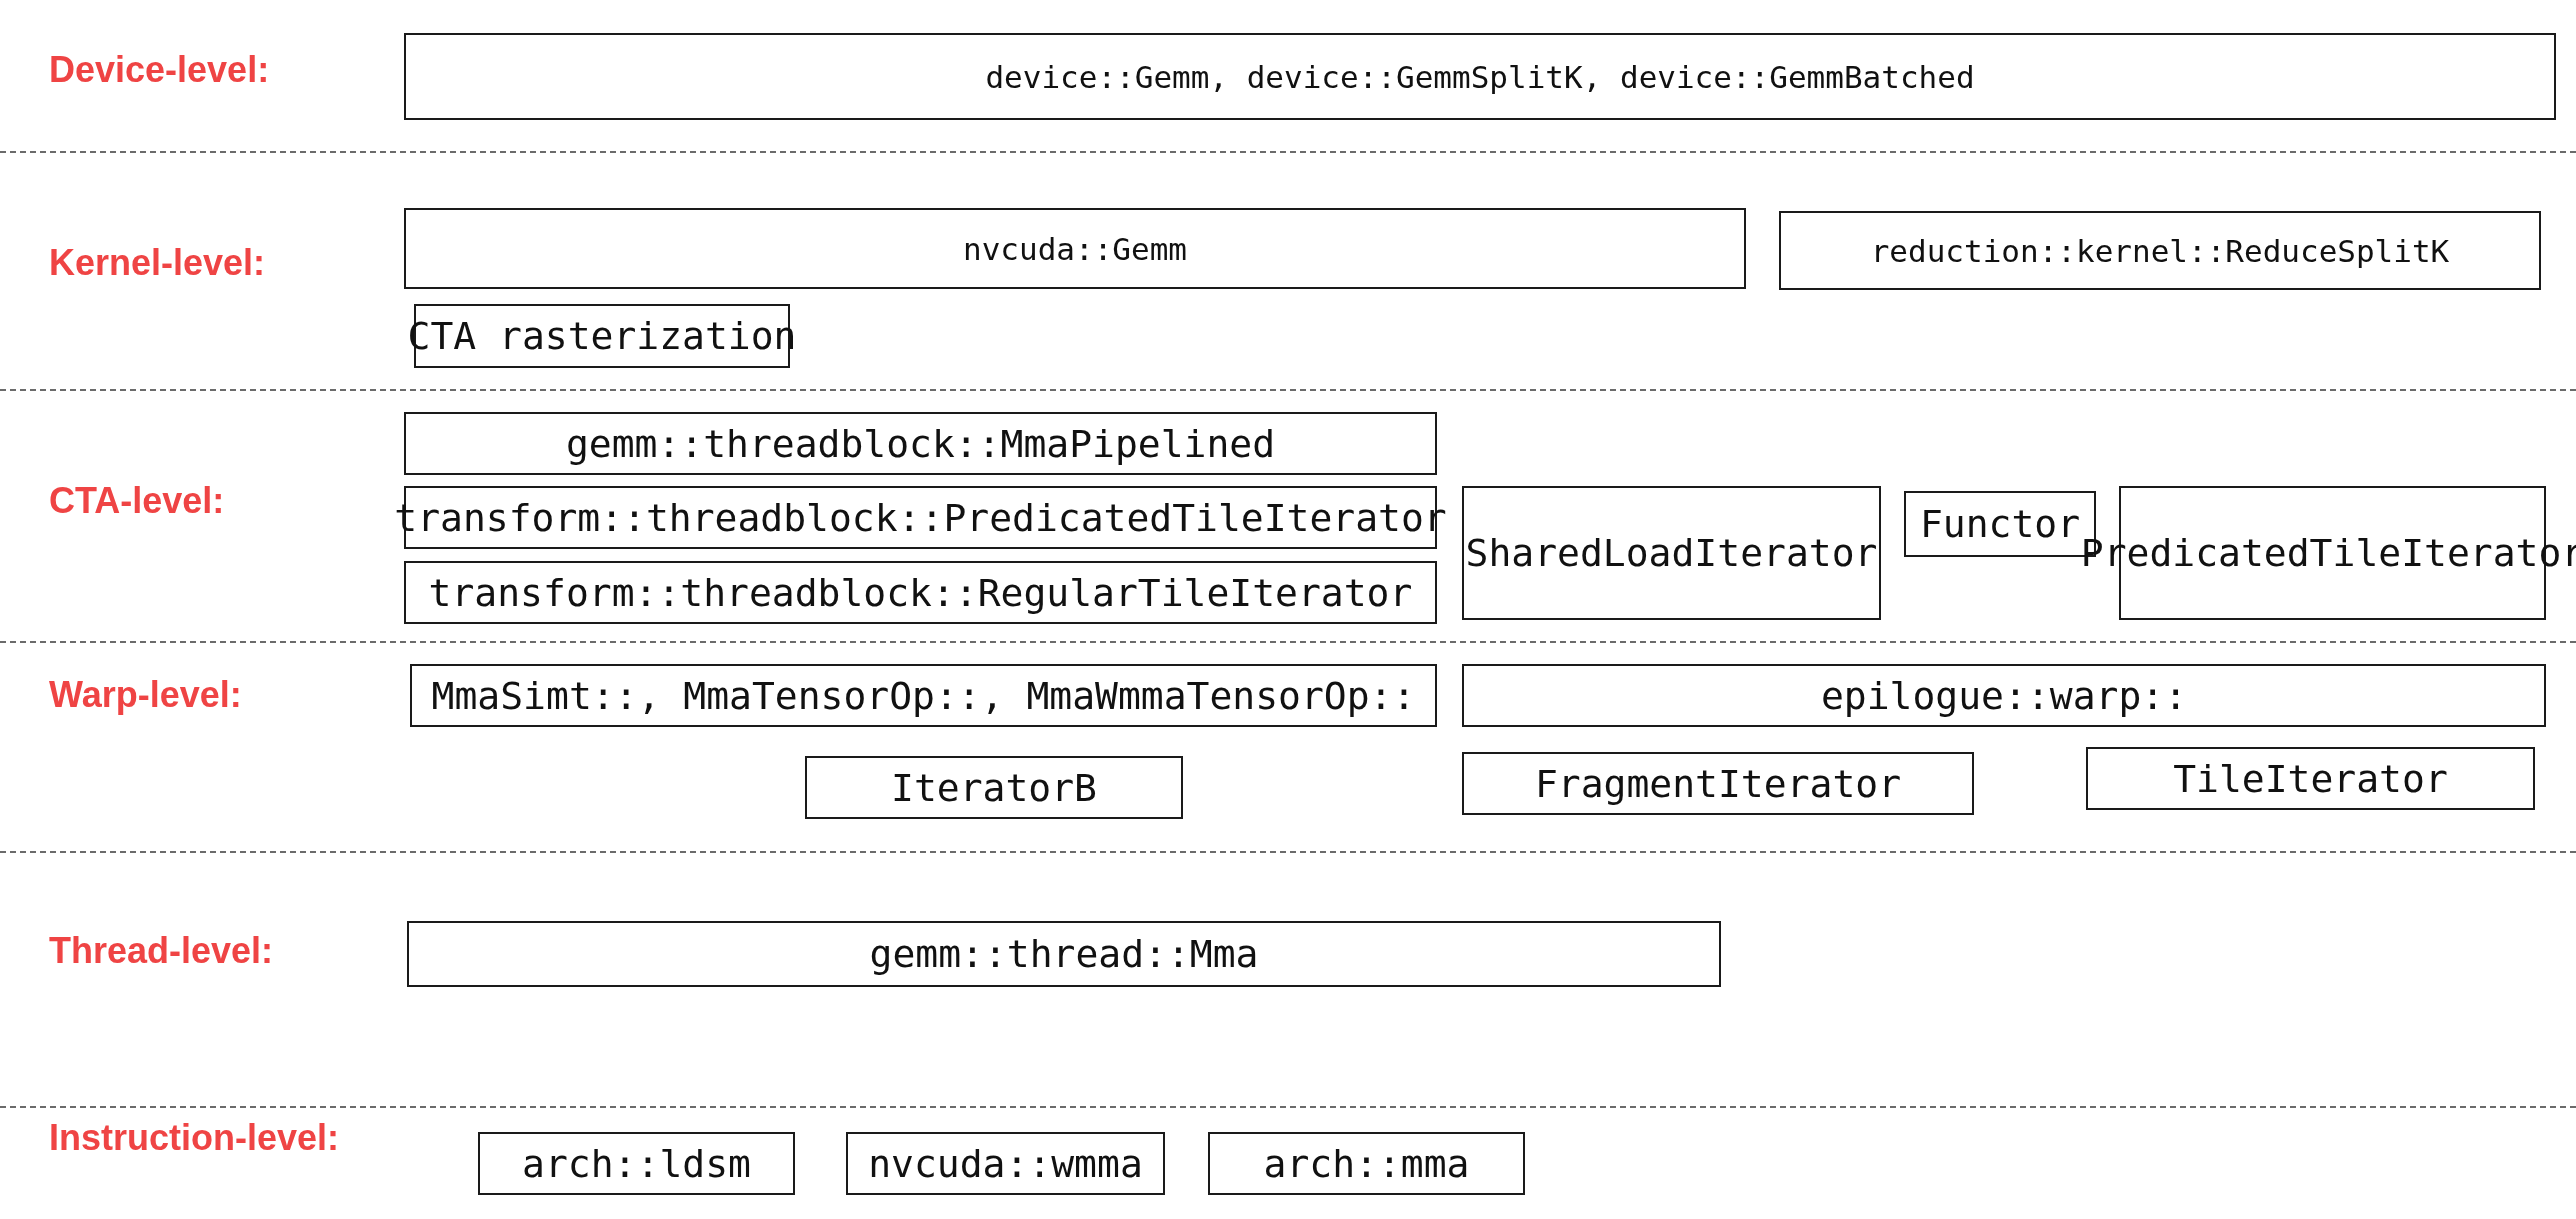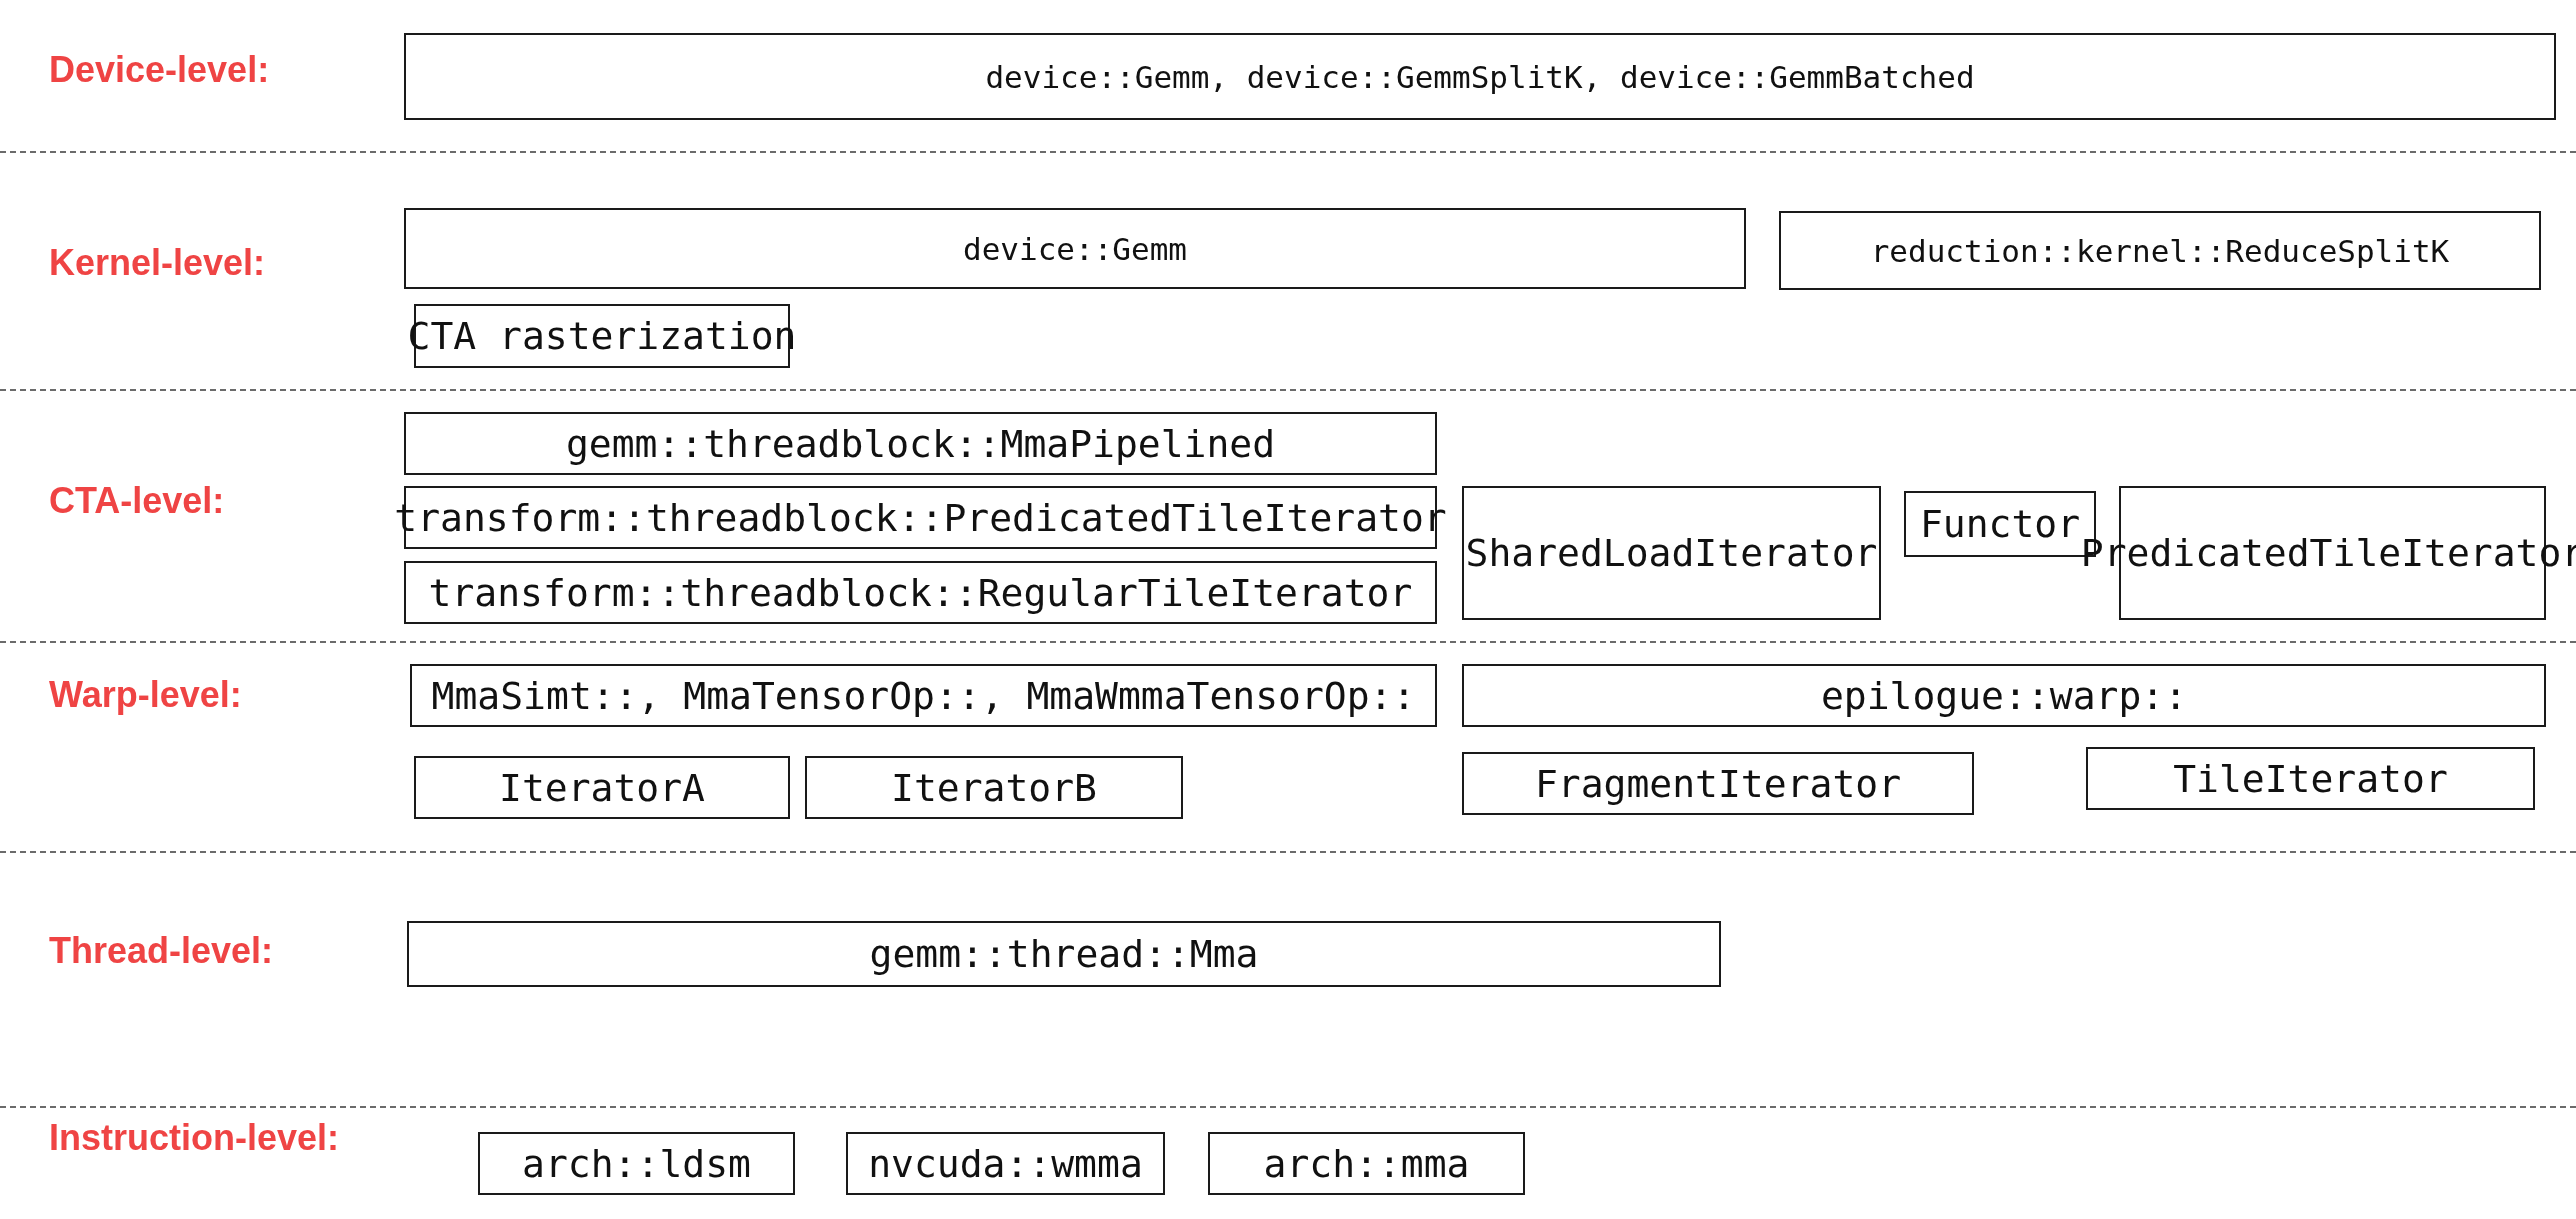--- a/index.html
+++ b/index.html
@@ -54,40 +54,39 @@
 <body>
 
 <div id="canvas">
 
   <div class="lvl-label" style="left:49px; top:47px;">Device-level:</div>
   <div class="box big" style="left:404px; top:33px; width:2152px; height:87px;">device::Gemm, device::GemmSplitK, device::GemmBatched</div>
 
   <div class="sep" style="top:151px;"></div>
 
   <div class="lvl-label" style="left:49px; top:240px;">Kernel-level:</div>
-  <div class="box big" style="left:404px; top:208px; width:1342px; height:81px;">device::Gemm</div>
+  <div class="box big" style="left:404px; top:208px; width:1342px; height:81px;">nvcuda::Gemm</div>
   <div class="box big" style="left:1779px; top:211px; width:762px; height:79px;">reduction::kernel::ReduceSplitK</div>
   <div class="box" style="left:414px; top:304px; width:376px; height:64px;">CTA rasterization</div>
 
   <div class="sep" style="top:389px;"></div>
 
   <div class="lvl-label" style="left:49px; top:478px;">CTA-level:</div>
   <div class="box" style="left:404px; top:412px; width:1033px; height:63px;">gemm::threadblock::MmaPipelined</div>
   <div class="box" style="left:404px; top:486px; width:1033px; height:63px;">transform::threadblock::PredicatedTileIterator</div>
   <div class="box" style="left:404px; top:561px; width:1033px; height:63px;">transform::threadblock::RegularTileIterator</div>
   <div class="box" style="left:1462px; top:486px; width:419px; height:134px;">SharedLoadIterator</div>
   <div class="box" style="left:1904px; top:491px; width:192px; height:66px;">Functor</div>
   <div class="box" style="left:2119px; top:486px; width:427px; height:134px;">PredicatedTileIterator</div>
 
   <div class="sep" style="top:641px;"></div>
 
   <div class="lvl-label" style="left:49px; top:672px;">Warp-level:</div>
   <div class="box" style="left:410px; top:664px; width:1027px; height:63px;">MmaSimt::, MmaTensorOp::, MmaWmmaTensorOp::</div>
   <div class="box" style="left:1462px; top:664px; width:1084px; height:63px;">epilogue::warp::</div>
-  <div class="box" style="left:414px; top:756px; width:376px; height:63px;">IteratorA</div>
   <div class="box" style="left:805px; top:756px; width:378px; height:63px;">IteratorB</div>
   <div class="box" style="left:1462px; top:752px; width:512px; height:63px;">FragmentIterator</div>
   <div class="box" style="left:2086px; top:747px; width:449px; height:63px;">TileIterator</div>
 
   <div class="sep" style="top:851px;"></div>
 
   <div class="lvl-label" style="left:49px; top:928px;">Thread-level:</div>
   <div class="box" style="left:407px; top:921px; width:1314px; height:66px;">gemm::thread::Mma</div>
 
   <div class="sep" style="top:1106px;"></div>

